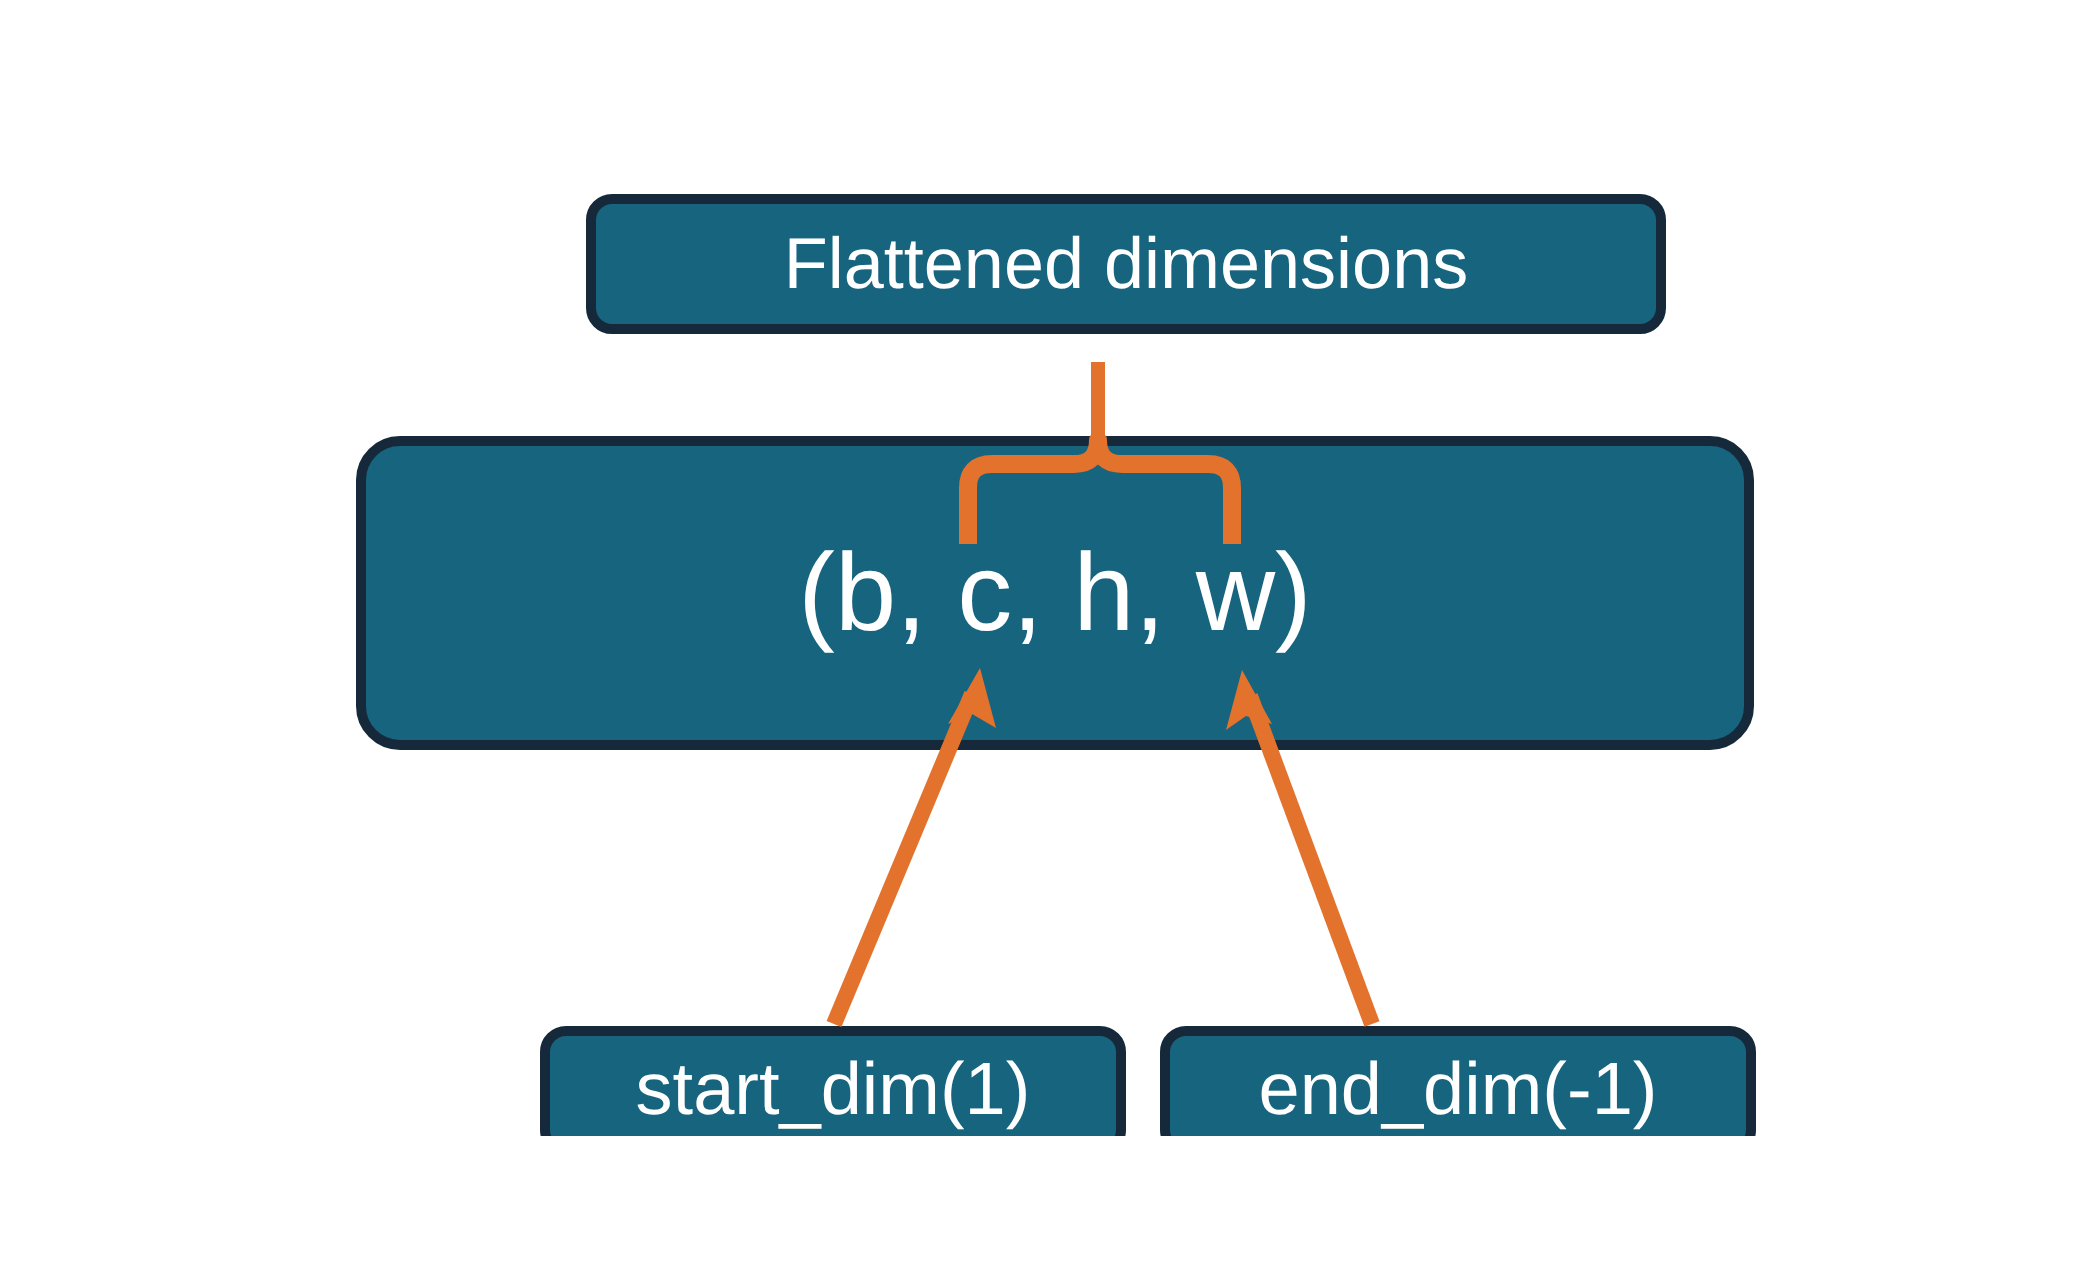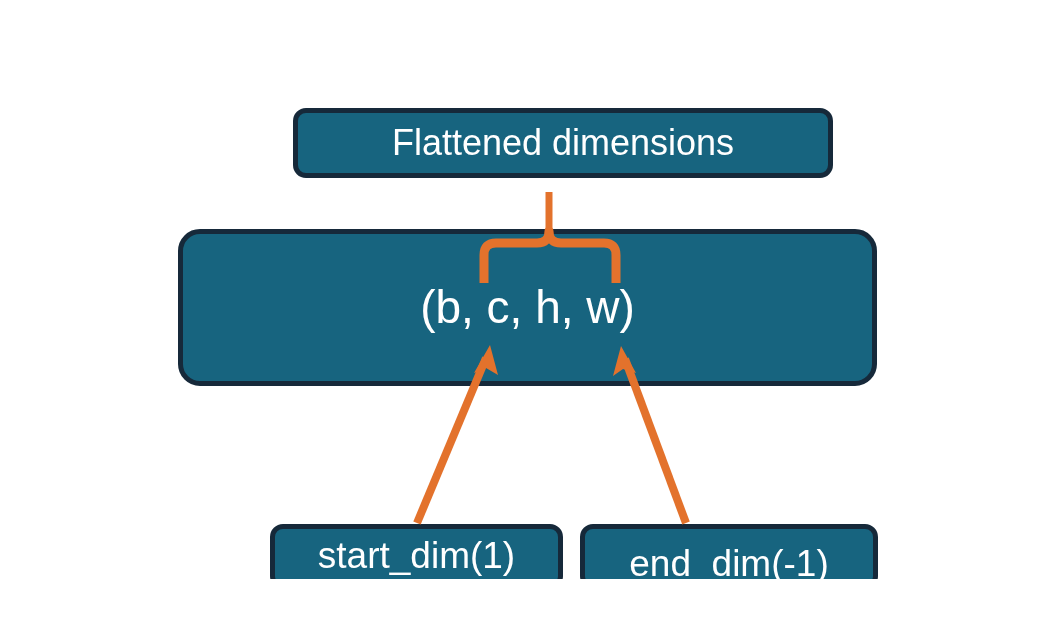--- a/index.html
+++ b/index.html
@@ -9,21 +9,20 @@
   }
   body {
     font-family: "Liberation Sans", sans-serif;
   }
   #canvas {
     position: relative;
     width: 1038px;
     height: 568px;
     background: #ffffff;
     overflow: hidden;
-    margin-top: 11px;
   }
   .node {
     position: absolute;
     box-sizing: border-box;
     background: #17647F;
     border: 5px solid #16293A;
     border-radius: 14px;
     color: #ffffff;
     display: flex;
     align-items: center;
@@ -40,40 +39,39 @@
     width: 540px;
     height: 70px;
     font-size: 36px;
     border-radius: 13px;
   }
   #node-shape {
     left: 178px;
     top: 218px;
     width: 699px;
     height: 157px;
-    font-size: 46px;
+    font-size: 55px;
     border-radius: 22px;
   }
   #node-start-dim {
     left: 270px;
     top: 513px;
     width: 293px;
     height: 65px;
     font-size: 37px;
     border-radius: 13px;
     justify-content: center;
   }
   #node-end-dim {
     left: 580px;
     top: 513px;
     width: 298px;
     height: 65px;
     font-size: 37px;
     border-radius: 13px;
-    align-items: flex-end;
   }
   #overlay {
     position: absolute;
     left: 0;
     top: 0;
     width: 1038px;
     height: 632px;
     pointer-events: none;
   }
   .label-text {

